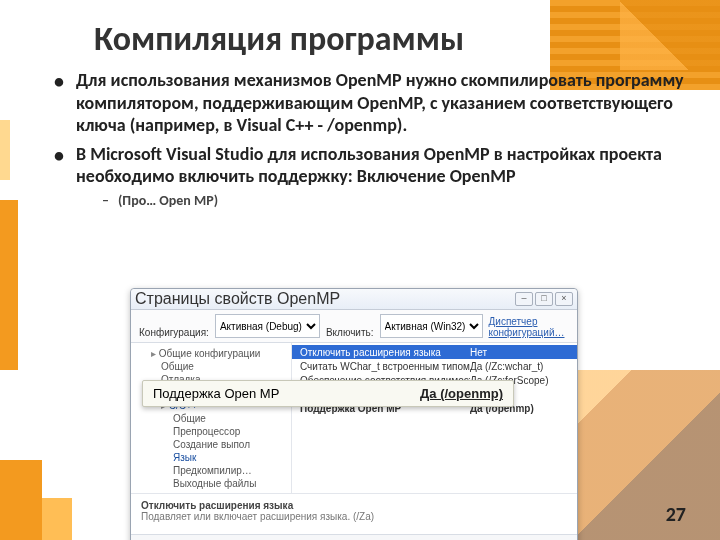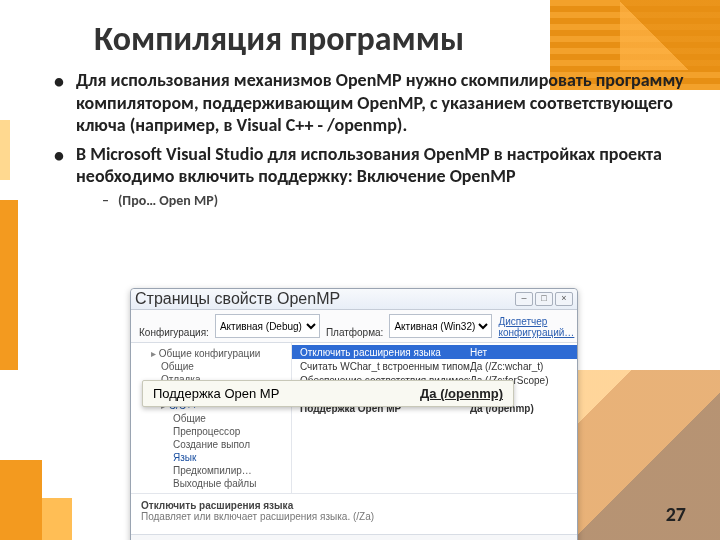--- a/index.html
+++ b/index.html
@@ -87,21 +87,21 @@
     <span>Страницы свойств OpenMP</span>
     <div class="winbtn">
       <div>–</div>
       <div>□</div>
       <div class="close">×</div>
     </div>
   </div>
   <div class="toolbar">
     <label>Конфигурация:</label>
     <select><option>Активная (Debug)</option></select>
-    <label>Платформа:</label>
+    <label>Включить:</label>
     <select><option>Активная (Win32)</option></select>
     <span class="linkbtn">Диспетчер конфигураций…</span>
   </div>
   <div class="body">
     <div class="tree" id="tree">
         <div class="t0 exp">Общие конфигурации</div>
         <div class="t1">Общие</div>
         <div class="t1">Отладка</div>
         <div class="t1">Каталоги VC++</div>
         <div class="t1 exp sel">C/C++</div>

